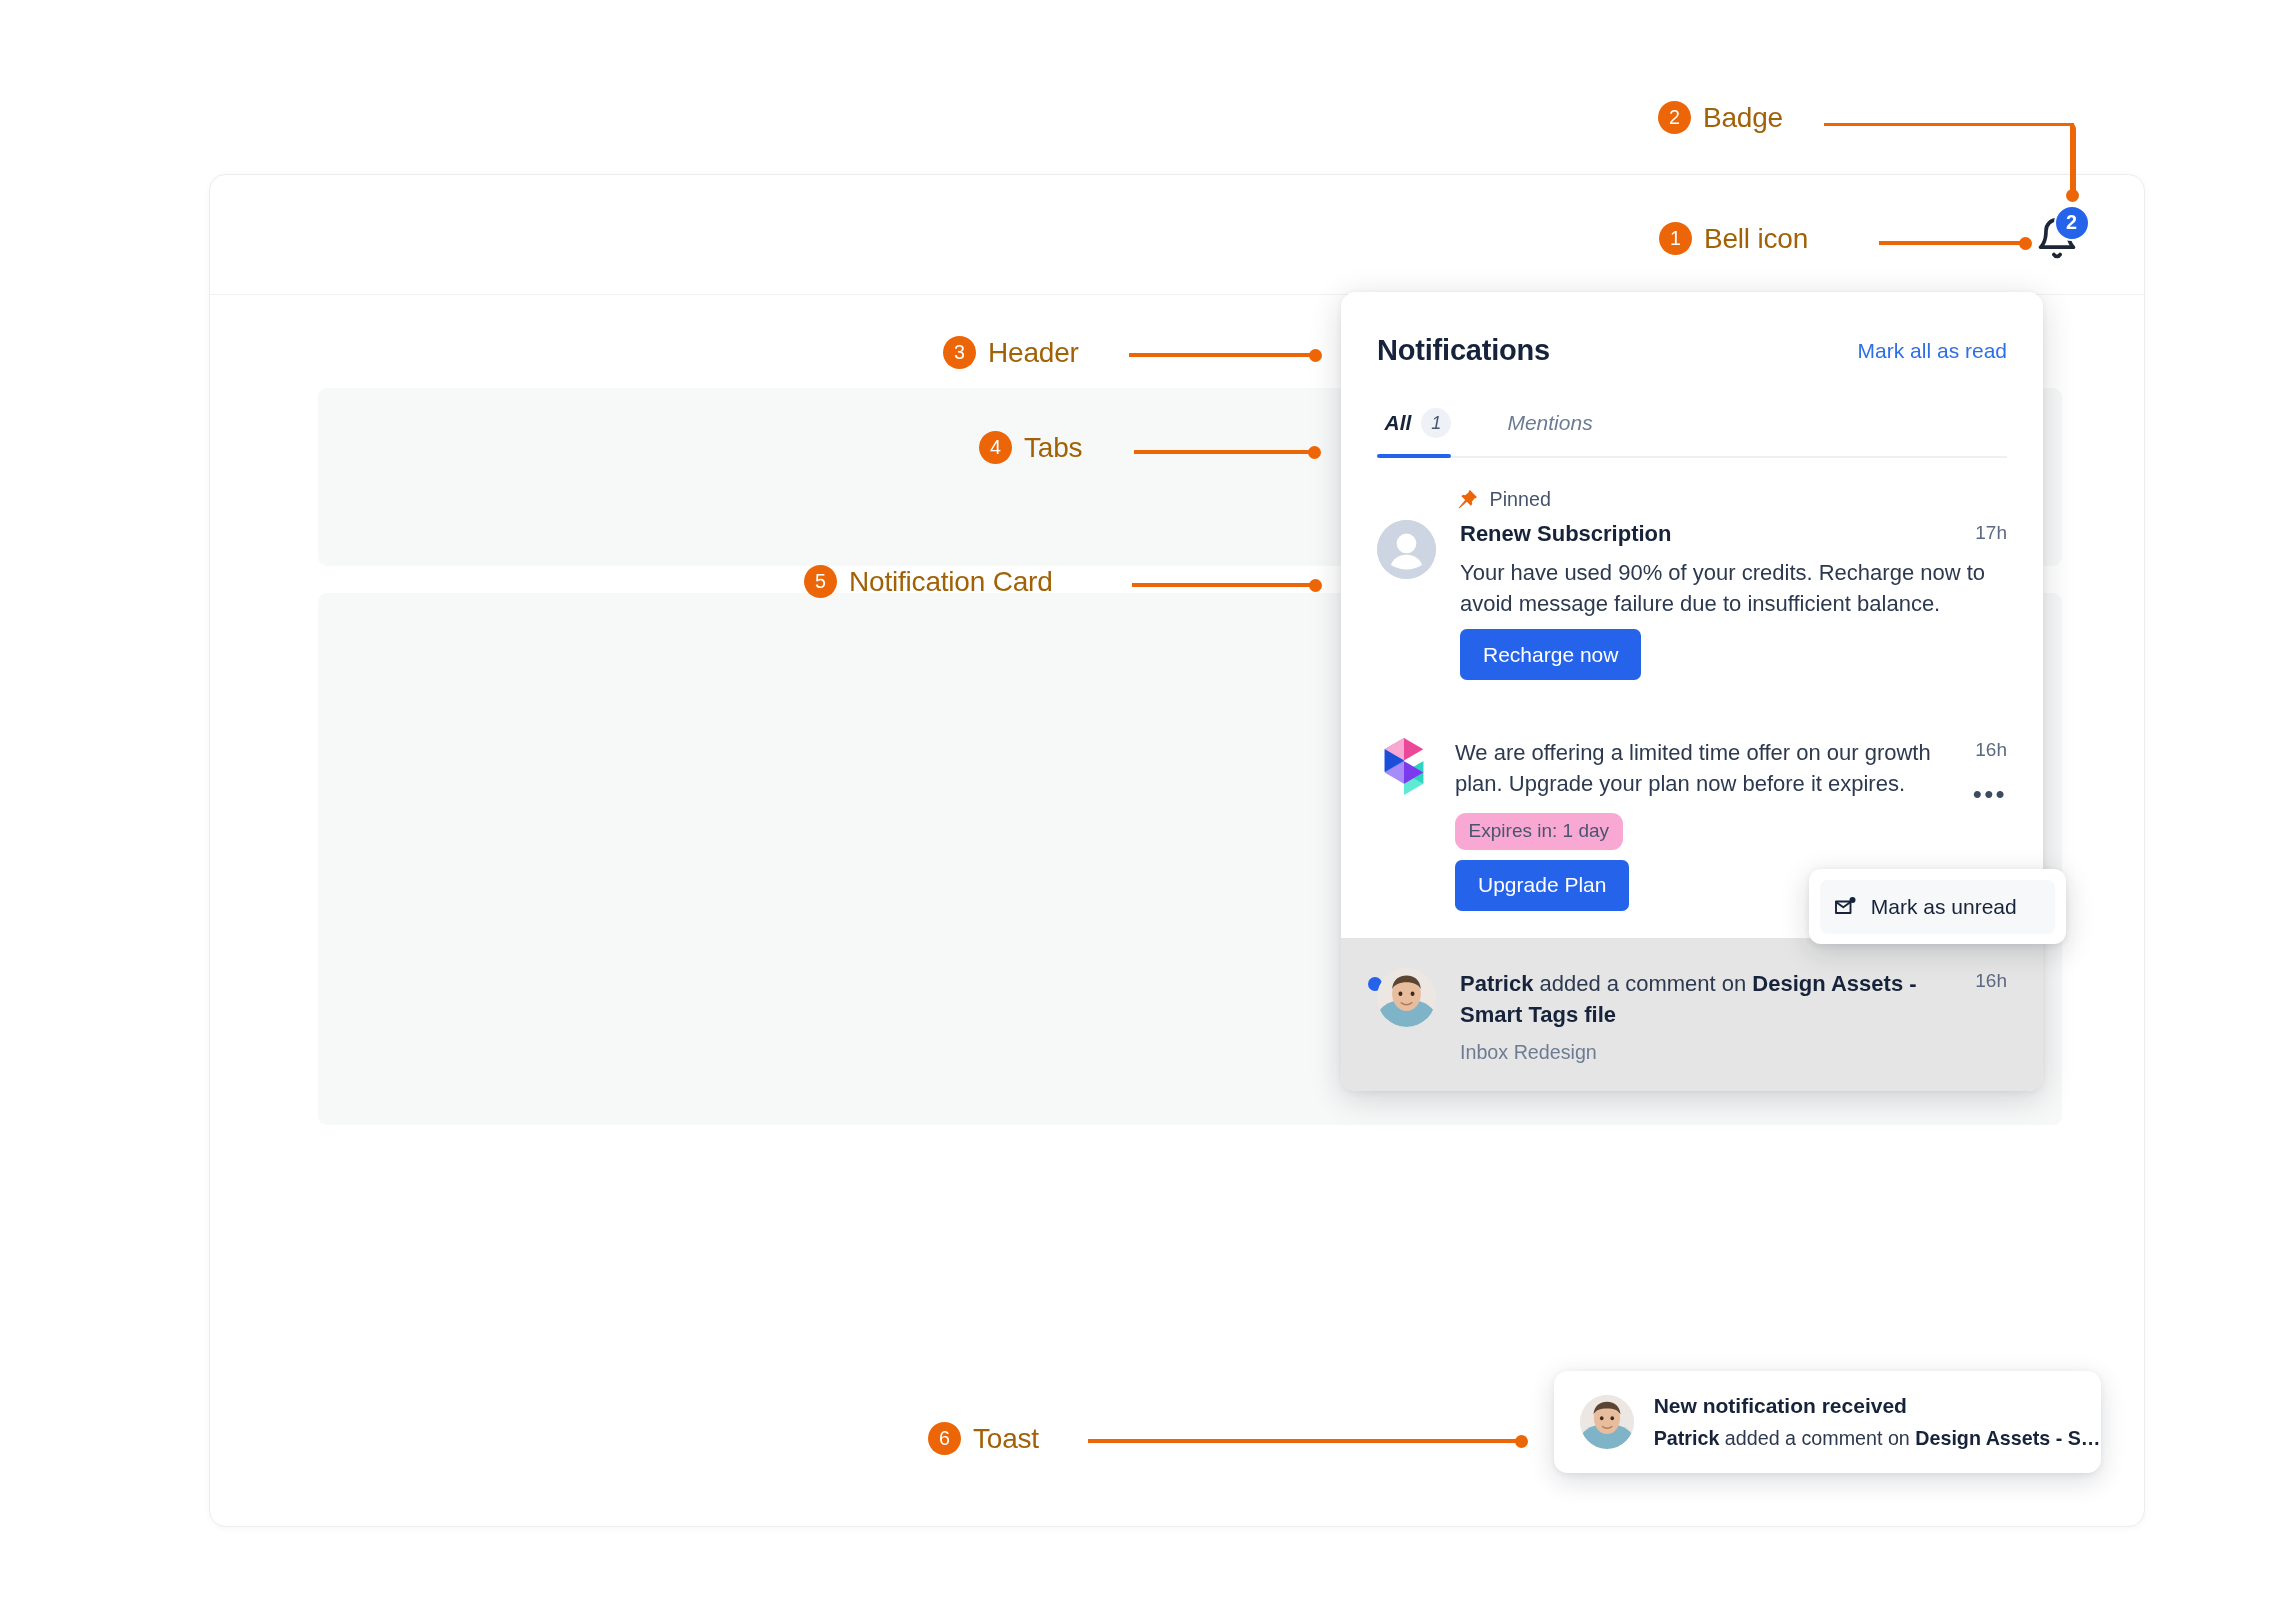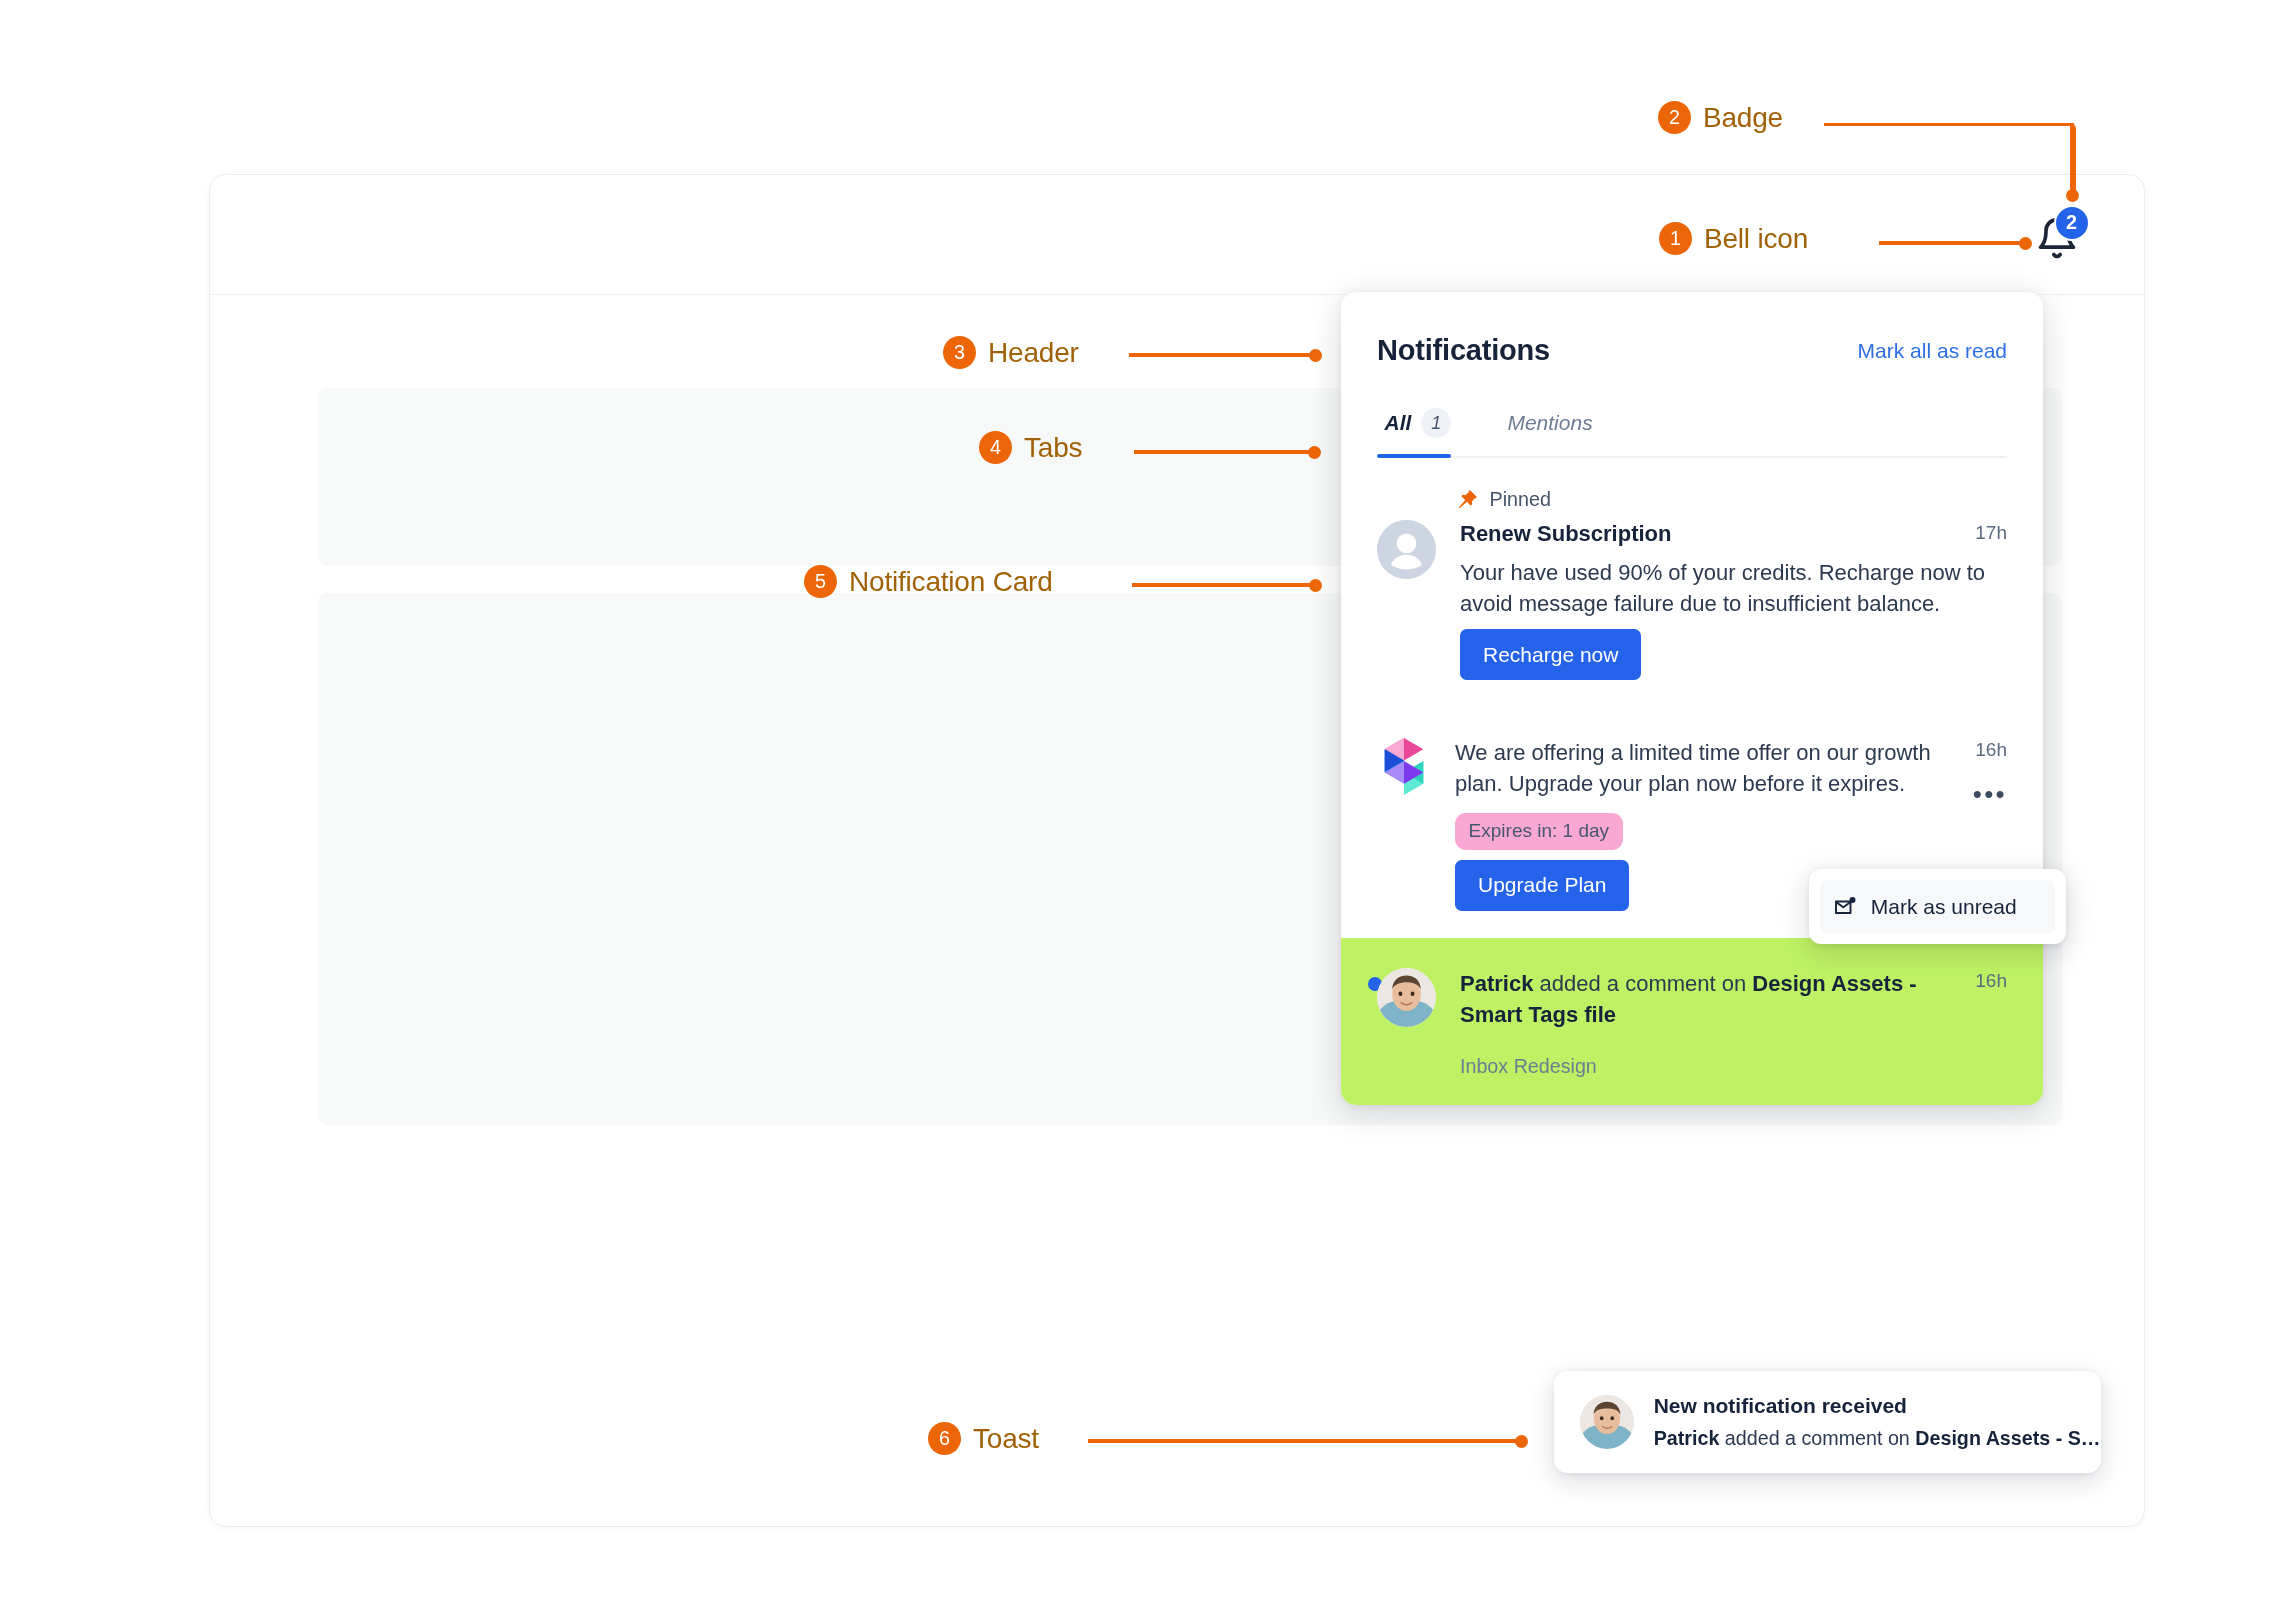--- a/index.html
+++ b/index.html
@@ -159,21 +159,21 @@
   }
 
   .np-list { padding-bottom: 0; }
 
   .np-item {
     position: relative;
     padding: 30px 36px 27px 36px;
     box-sizing: border-box;
   }
   .np-item.unread-row {
-    background: #bef264;
+    background: #e5e5e5;
     border-bottom-left-radius: 15px;
     border-bottom-right-radius: 15px;
   }
   .pinned-row {
     display: flex;
     align-items: center;
     gap: 10.6px;
     margin: 0 0 9px 79px;
     font-size: 19.7px;
     color: #46546b;
@@ -267,21 +267,21 @@
     left: 27px;
     top: 39px;
     width: 14.4px;
     height: 14.4px;
     border-radius: 50%;
     background: #2563eb;
   }
   .item-sub {
     font-size: 19.7px;
     color: #6d7c93;
-    margin-top: 25px;
+    margin-top: 11px;
   }
   .strong { font-weight: 700; color: #16233a; }
 
   
   .ctx-menu {
     position: absolute;
     left: 468px;
     top: 162px;
     width: 257px;
     background: #ffffff;

